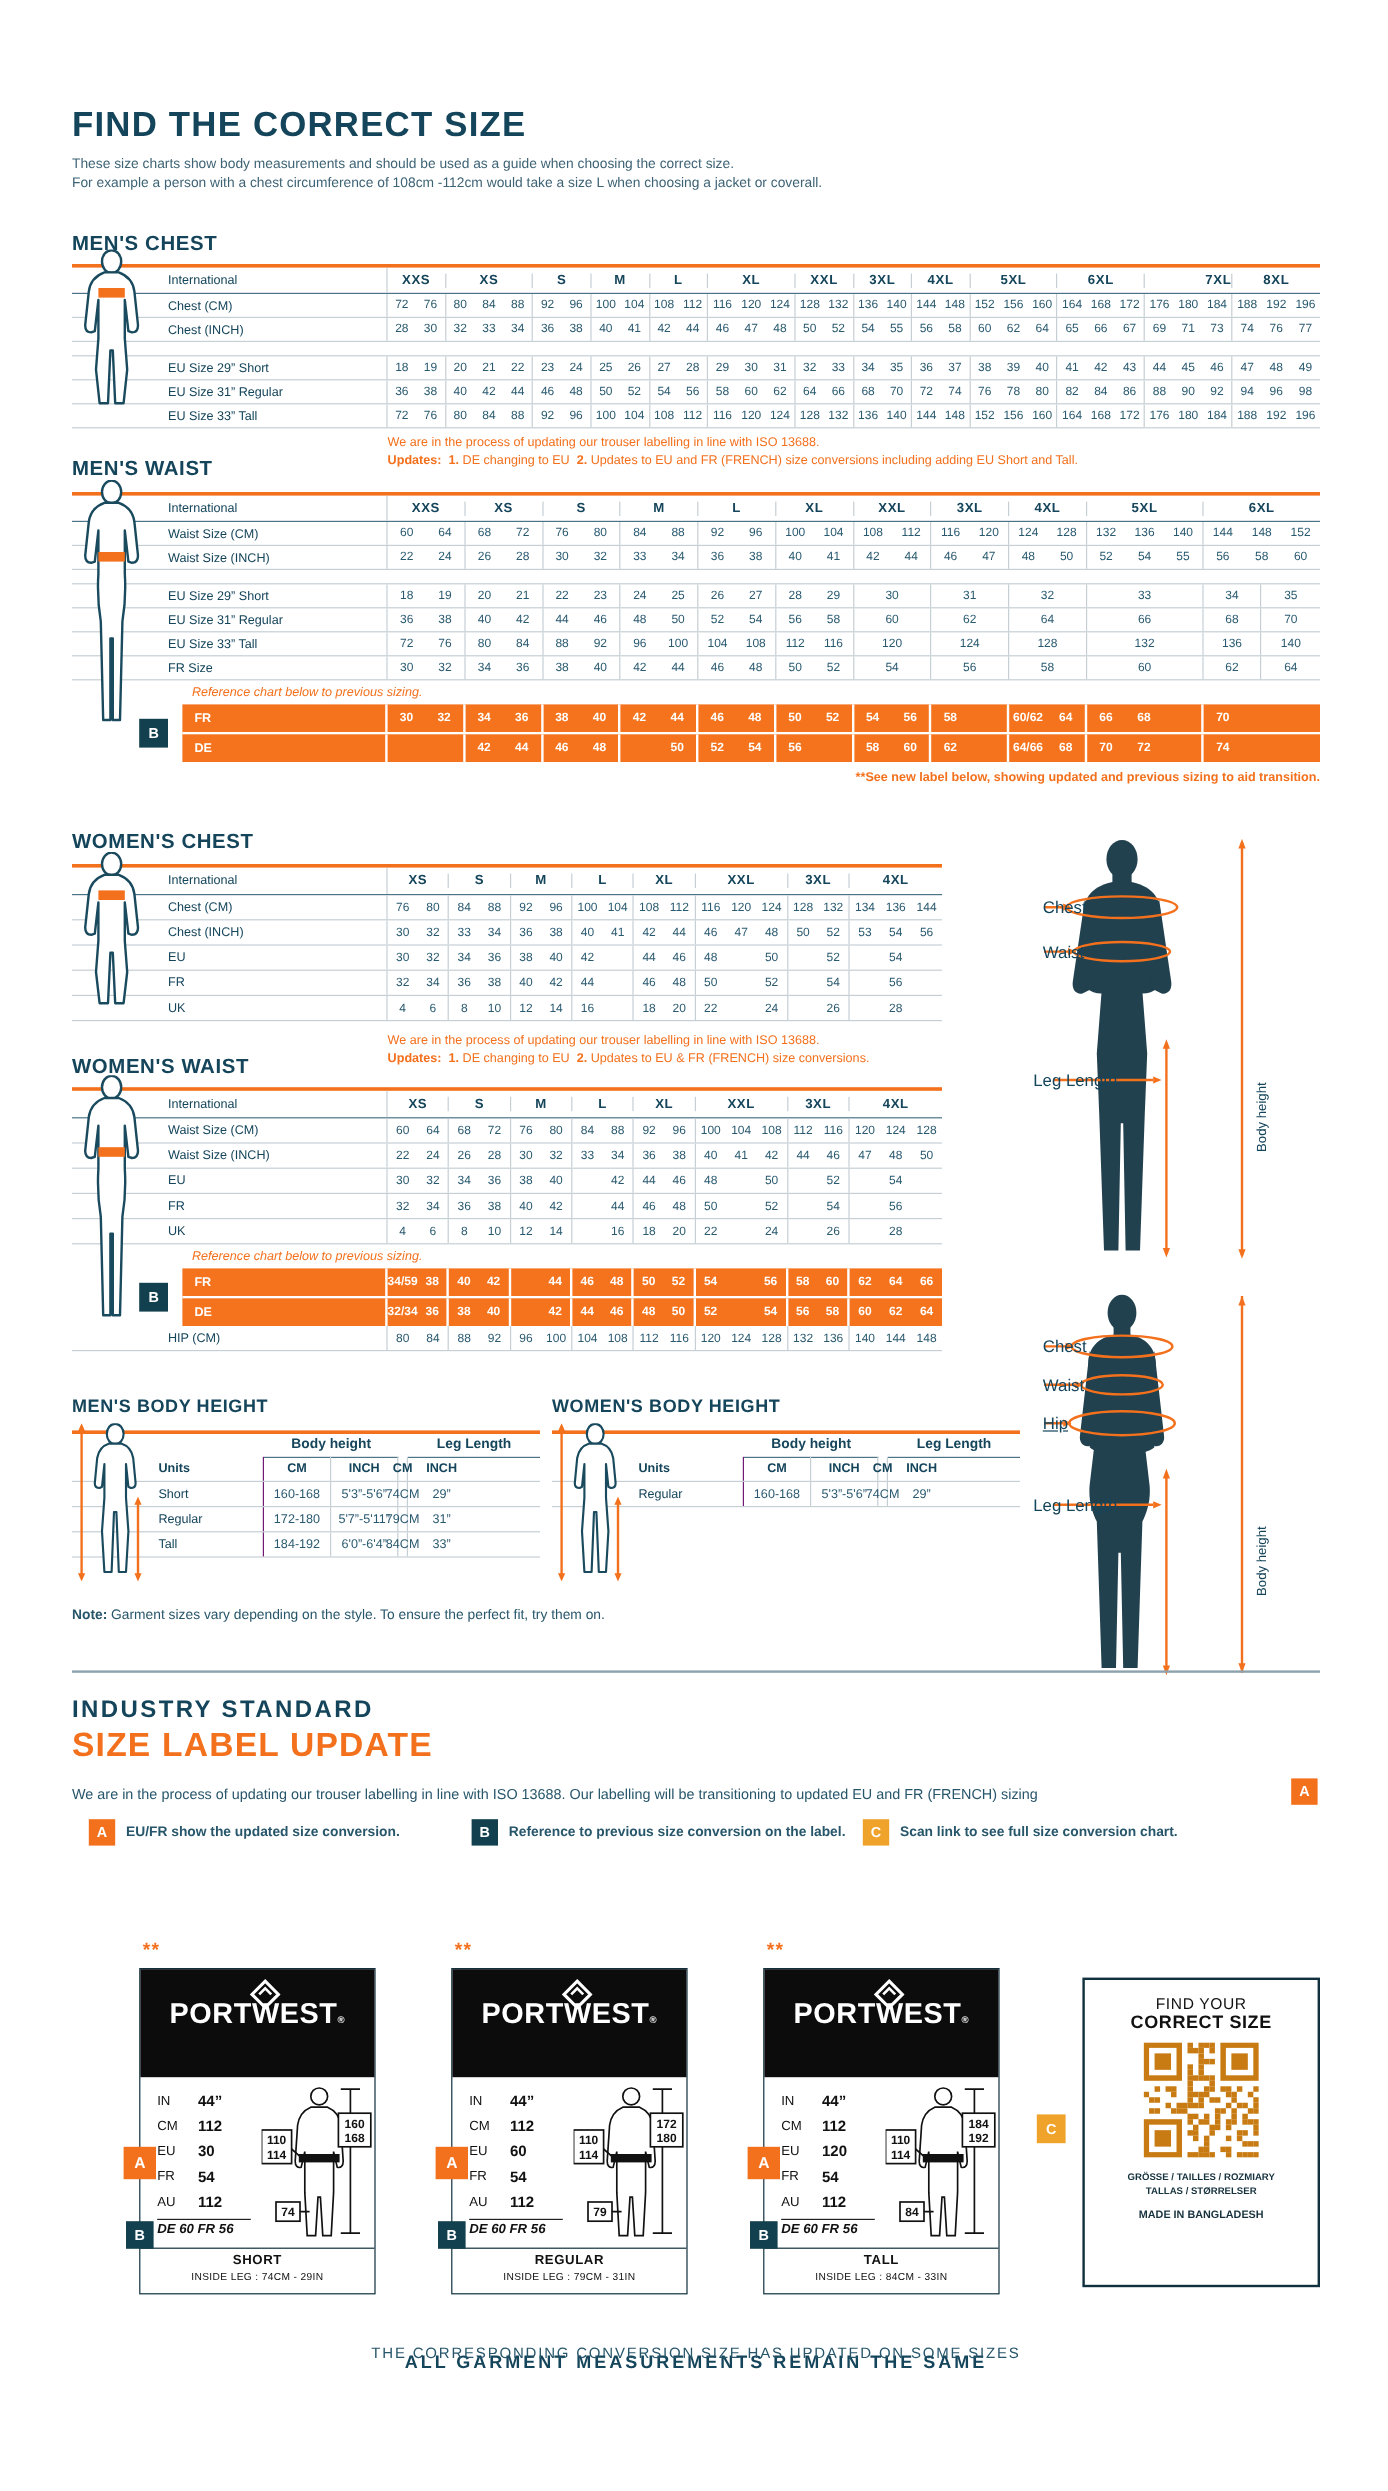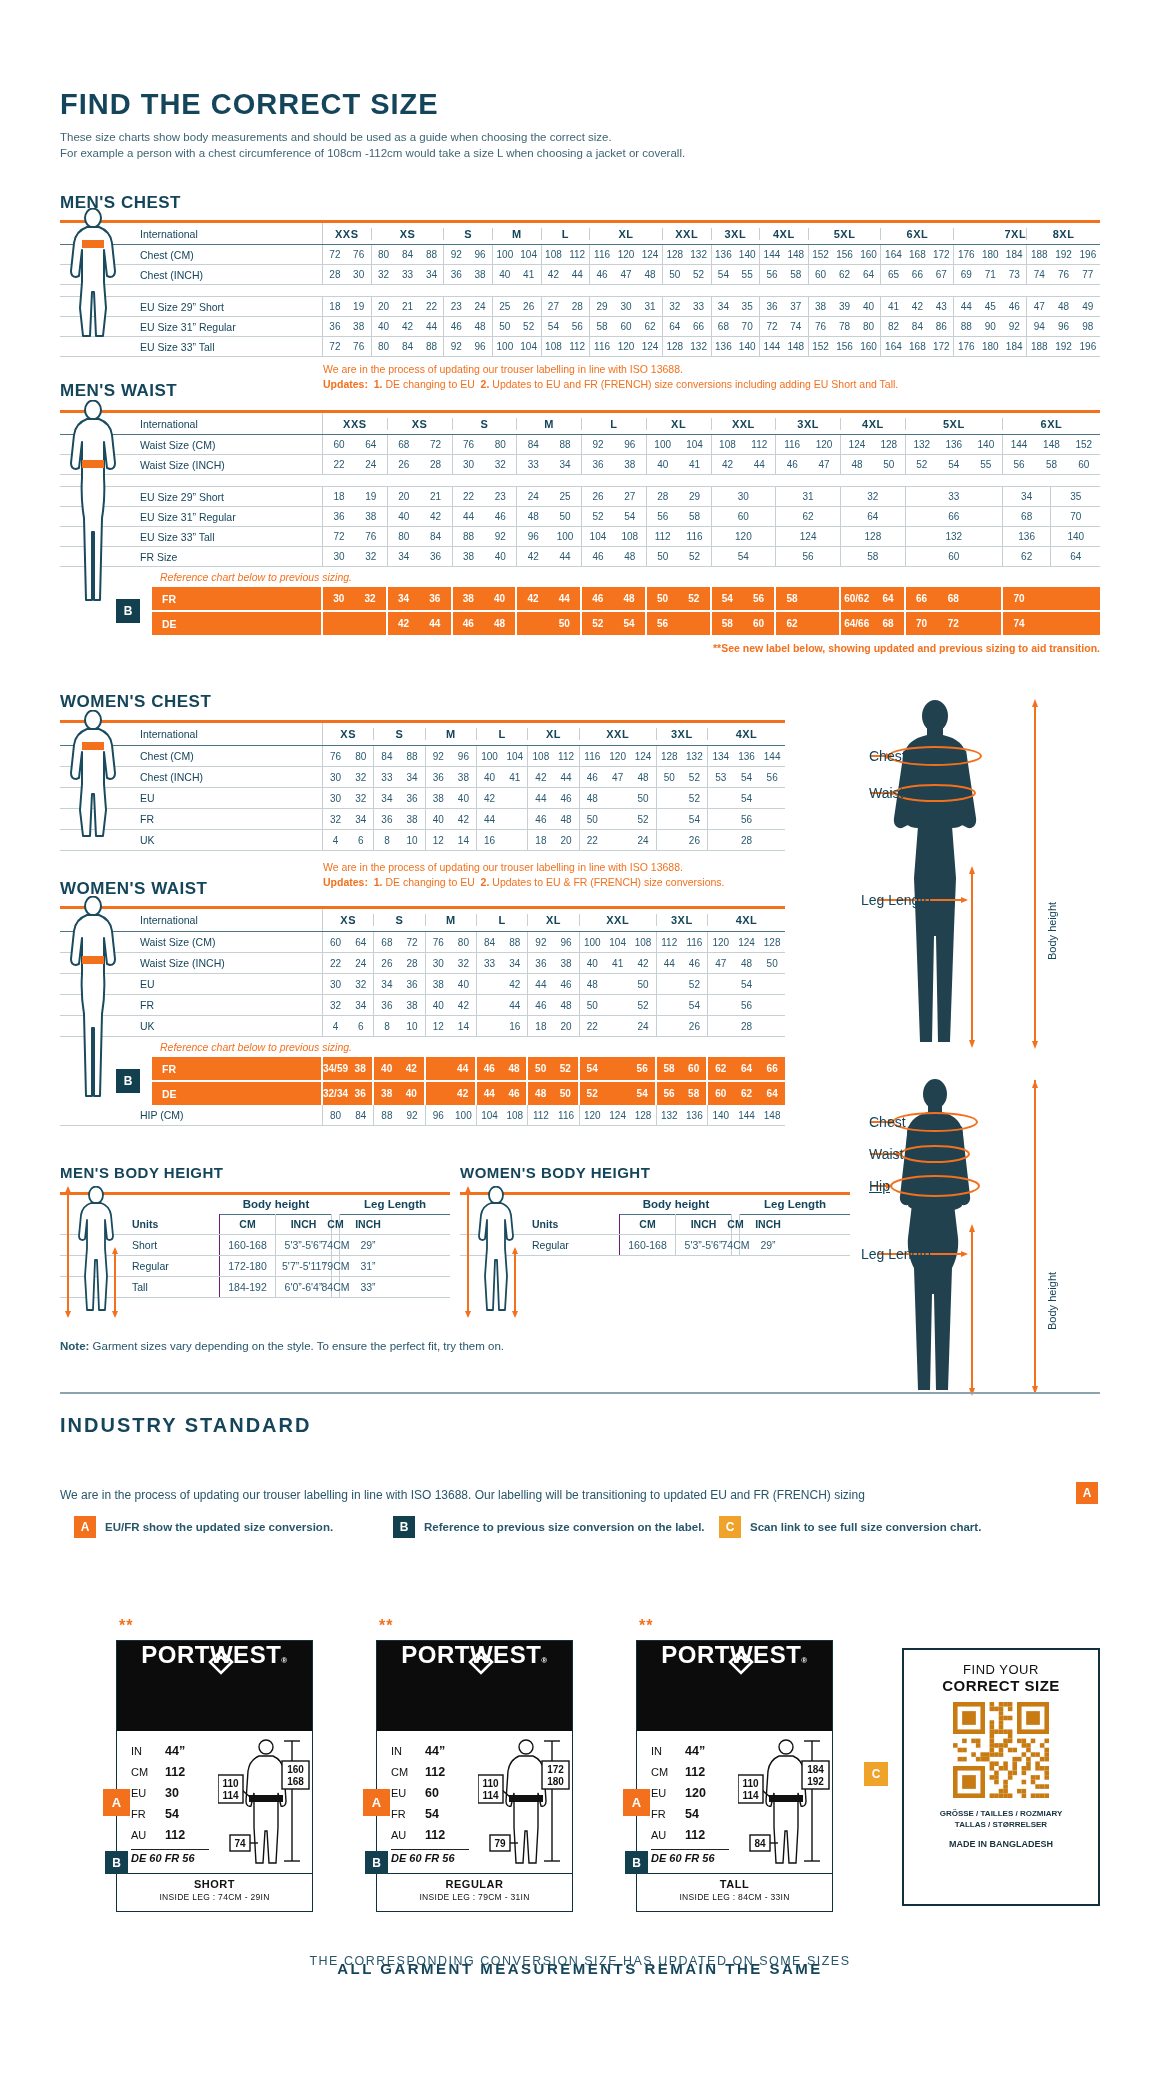--- a/index.html
+++ b/index.html
@@ -46,21 +46,21 @@
   
   .ind1{font-size:20px;letter-spacing:2px;font-weight:800;}
   .ind2{font-size:28px;letter-spacing:1px;font-weight:800;color:#f3701d;}
   .ipara{font-size:12px;color:#27566b;}
   .leg-item{position:absolute;display:flex;align-items:center;gap:9px;}
   .leg-badge{width:22px;height:22px;flex:0 0 22px;}
   .leg-text{font-size:11.5px;font-weight:bold;color:#27566b;white-space:nowrap;}
   
   .card{position:absolute;width:197px;height:272px;border:1.5px solid #10303d;background:#fff;box-sizing:border-box;}
   .card .ast{position:absolute;top:-24px;left:2px;color:#f3701d;font-weight:800;font-size:16px;letter-spacing:1px;}
-  .card .chead{position:relative;height:90px;background:#0c0c0c;display:flex;align-items:flex-start;justify-content:center;}
+  .card .chead{position:relative;height:90px;background:#0c0c0c;display:flex;align-items:center;justify-content:center;}
   .pwtext{color:#fff;font-weight:800;font-size:24px;letter-spacing:.5px;margin-bottom:14px;position:relative;}
   .pwreg{font-size:8px;vertical-align:baseline;}
   .pwdiamond{position:absolute;left:calc(50% + 6px);top:8px;transform:translateX(-50%);}
   .cbody{position:relative;height:142px;}
   .crow{display:flex;gap:10px;font-size:11px;color:#111;line-height:21px;}
   .crow .cu{width:24px;}
   .crow .cv{font-weight:bold;font-size:12.5px;}
   .ctext{position:absolute;left:14px;top:10px;}
   .cline{width:78px;border-top:1.5px solid #222;margin:3px 0 2px 0;}
   .cprev{font-style:italic;font-size:11px;color:#111;font-weight:bold;}
@@ -1570,20 +1570,21 @@
   </div>
   <div class="vlabel" style="left:1046px;top:1160px;height:170px;">Body height</div>
 
   <div class="abs notetext" style="left:60px;top:1340px;">
     <b>Note:</b><span> Garment sizes vary depending on the style. To ensure the perfect fit, try them on.</span>
   </div>
 
   <div class="hr" style="top:1392px;"></div>
 
   <div class="abs ind1" style="left:60px;top:1414px;">INDUSTRY STANDARD</div>
+  <div class="abs ind2" style="left:60px;top:1438px;">SIZE LABEL UPDATE</div>
   <div class="abs ipara" style="left:60px;top:1488px;">We are in the process of updating our trouser labelling in line with ISO 13688. Our labelling will be transitioning to updated EU and FR (FRENCH) sizing</div>
   <div class="abs badge" style="left:1076px;top:1482px;width:22px;height:22px;background:#f3701d;">A</div>
 
   <div class="leg-item" style="left:74px;top:1516px;">
     <div class="leg-badge badge" style="background:#f3701d;">A</div>
     <div class="leg-text">EU/FR show the updated size conversion.</div>
   </div>
   <div class="leg-item" style="left:393px;top:1516px;">
     <div class="leg-badge badge" style="background:#12404f;">B</div>
     <div class="leg-text">Reference to previous size conversion on the label.</div>

